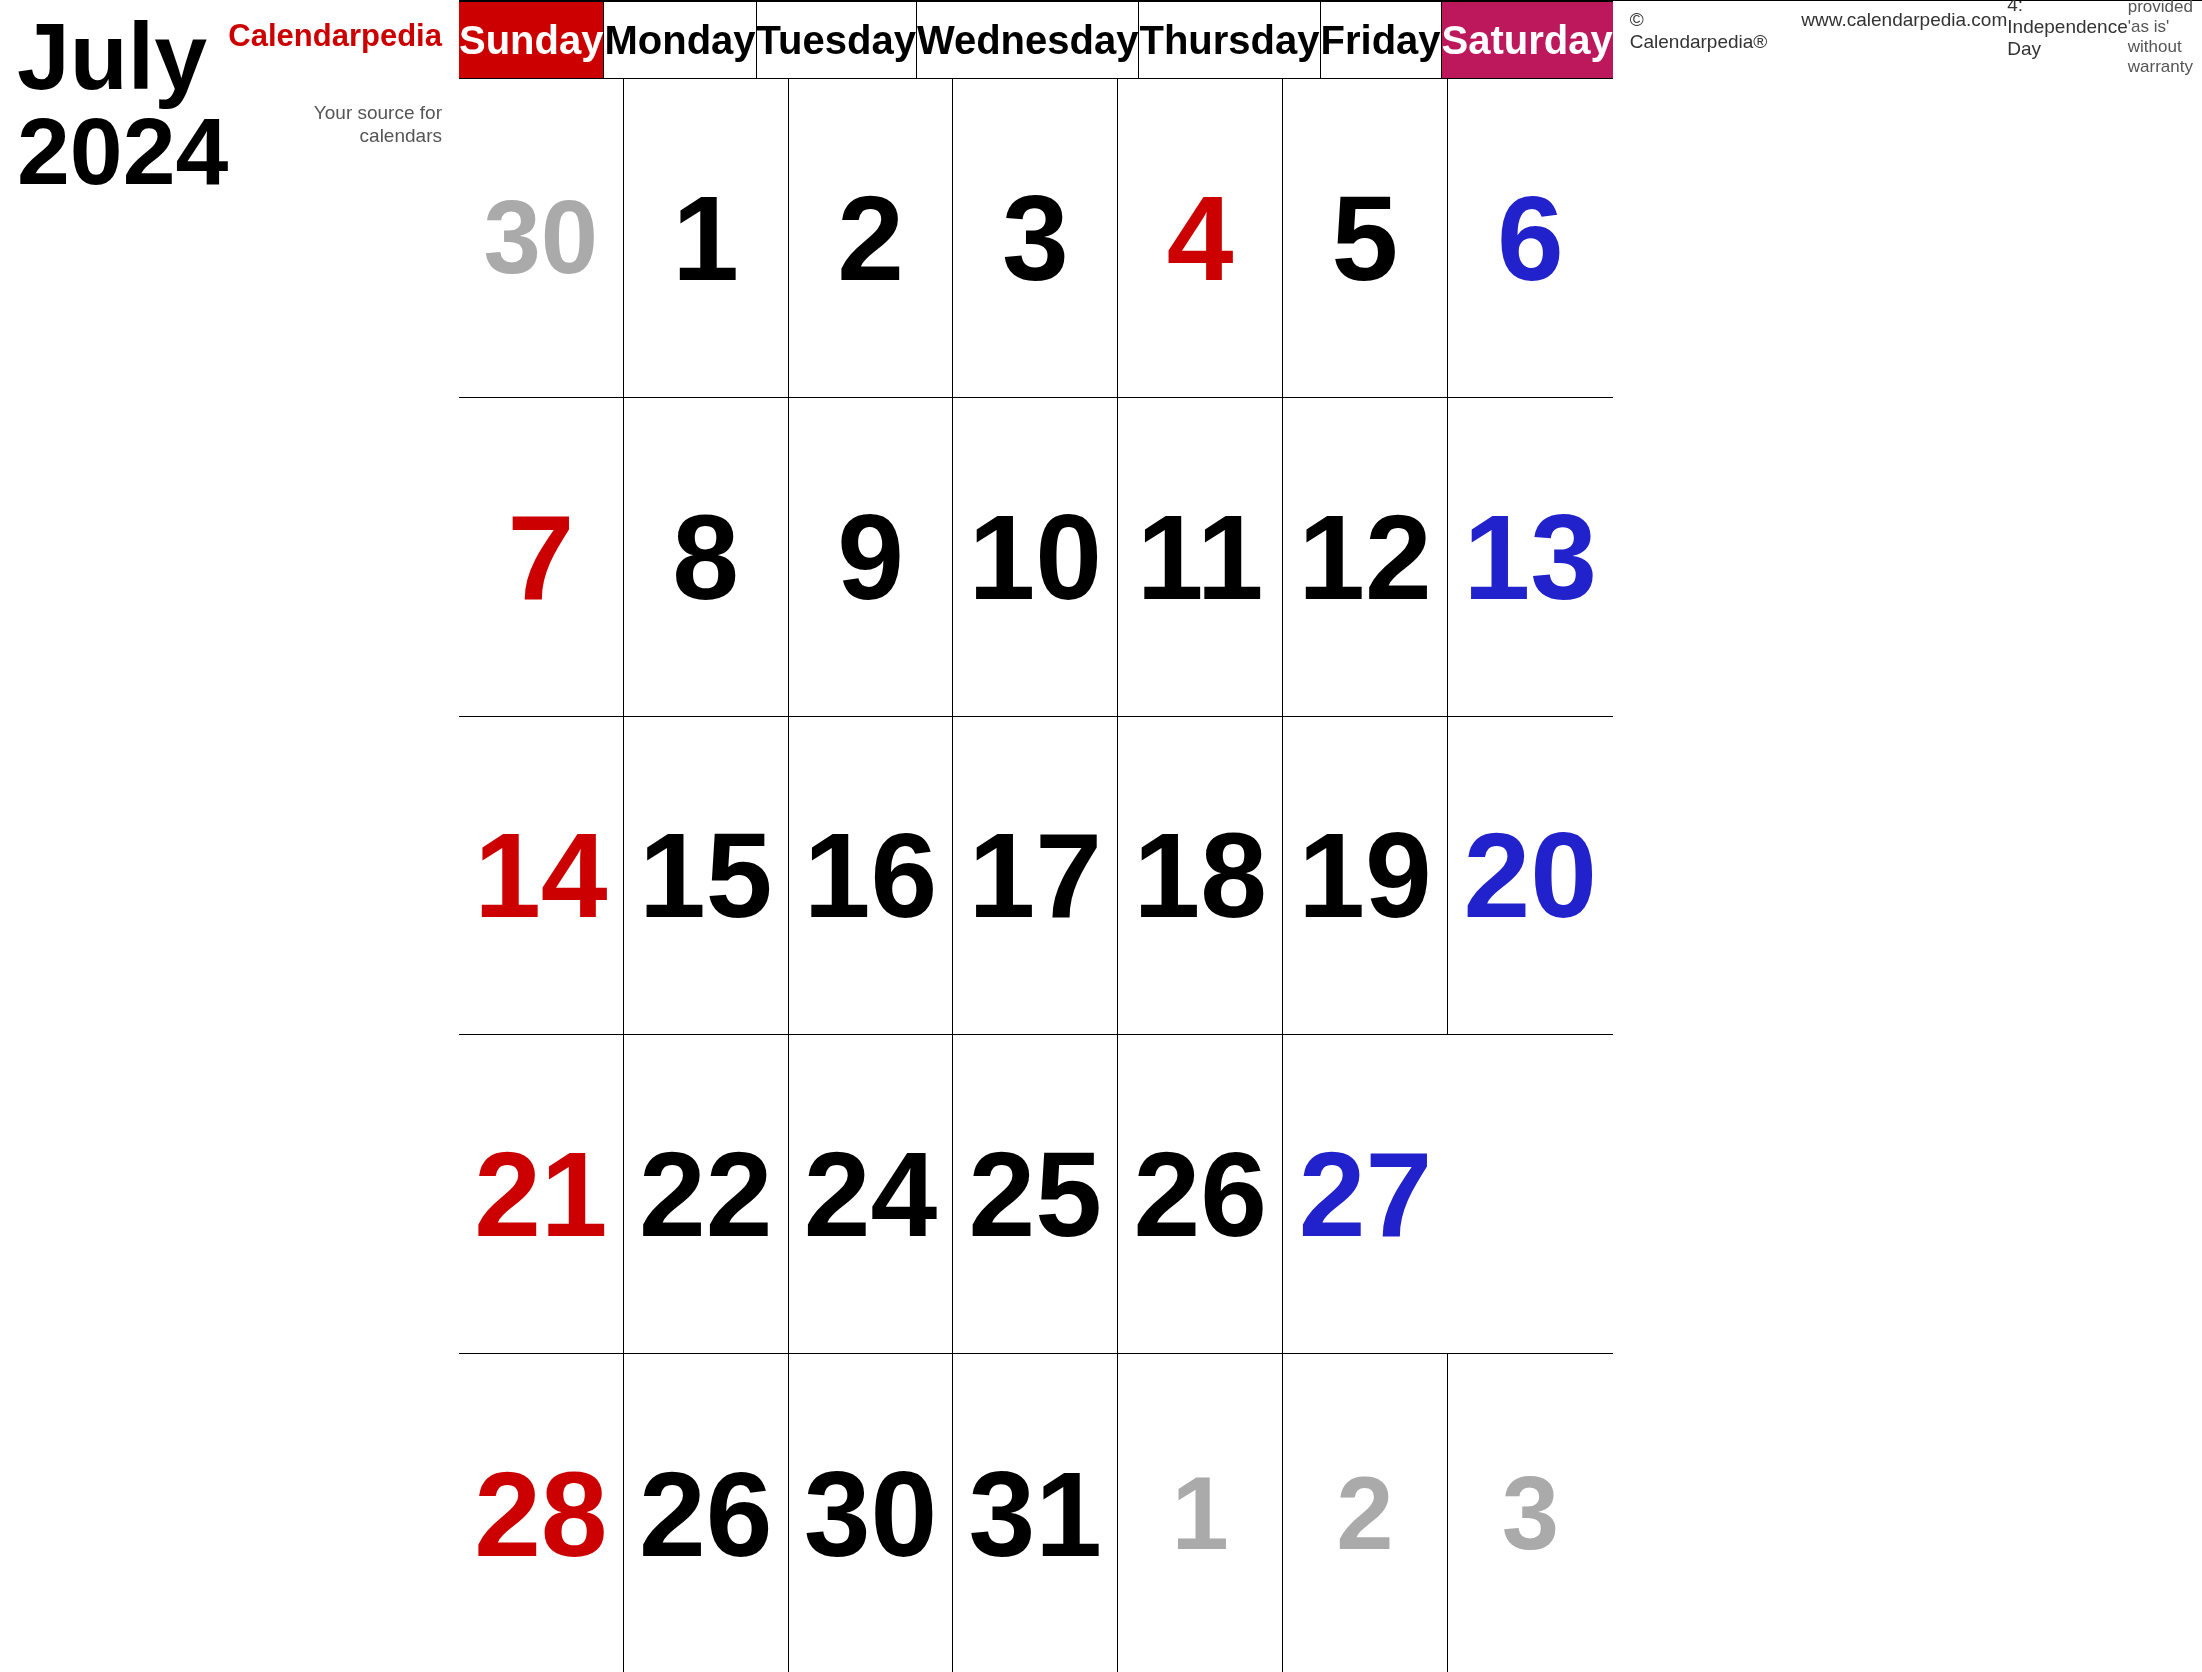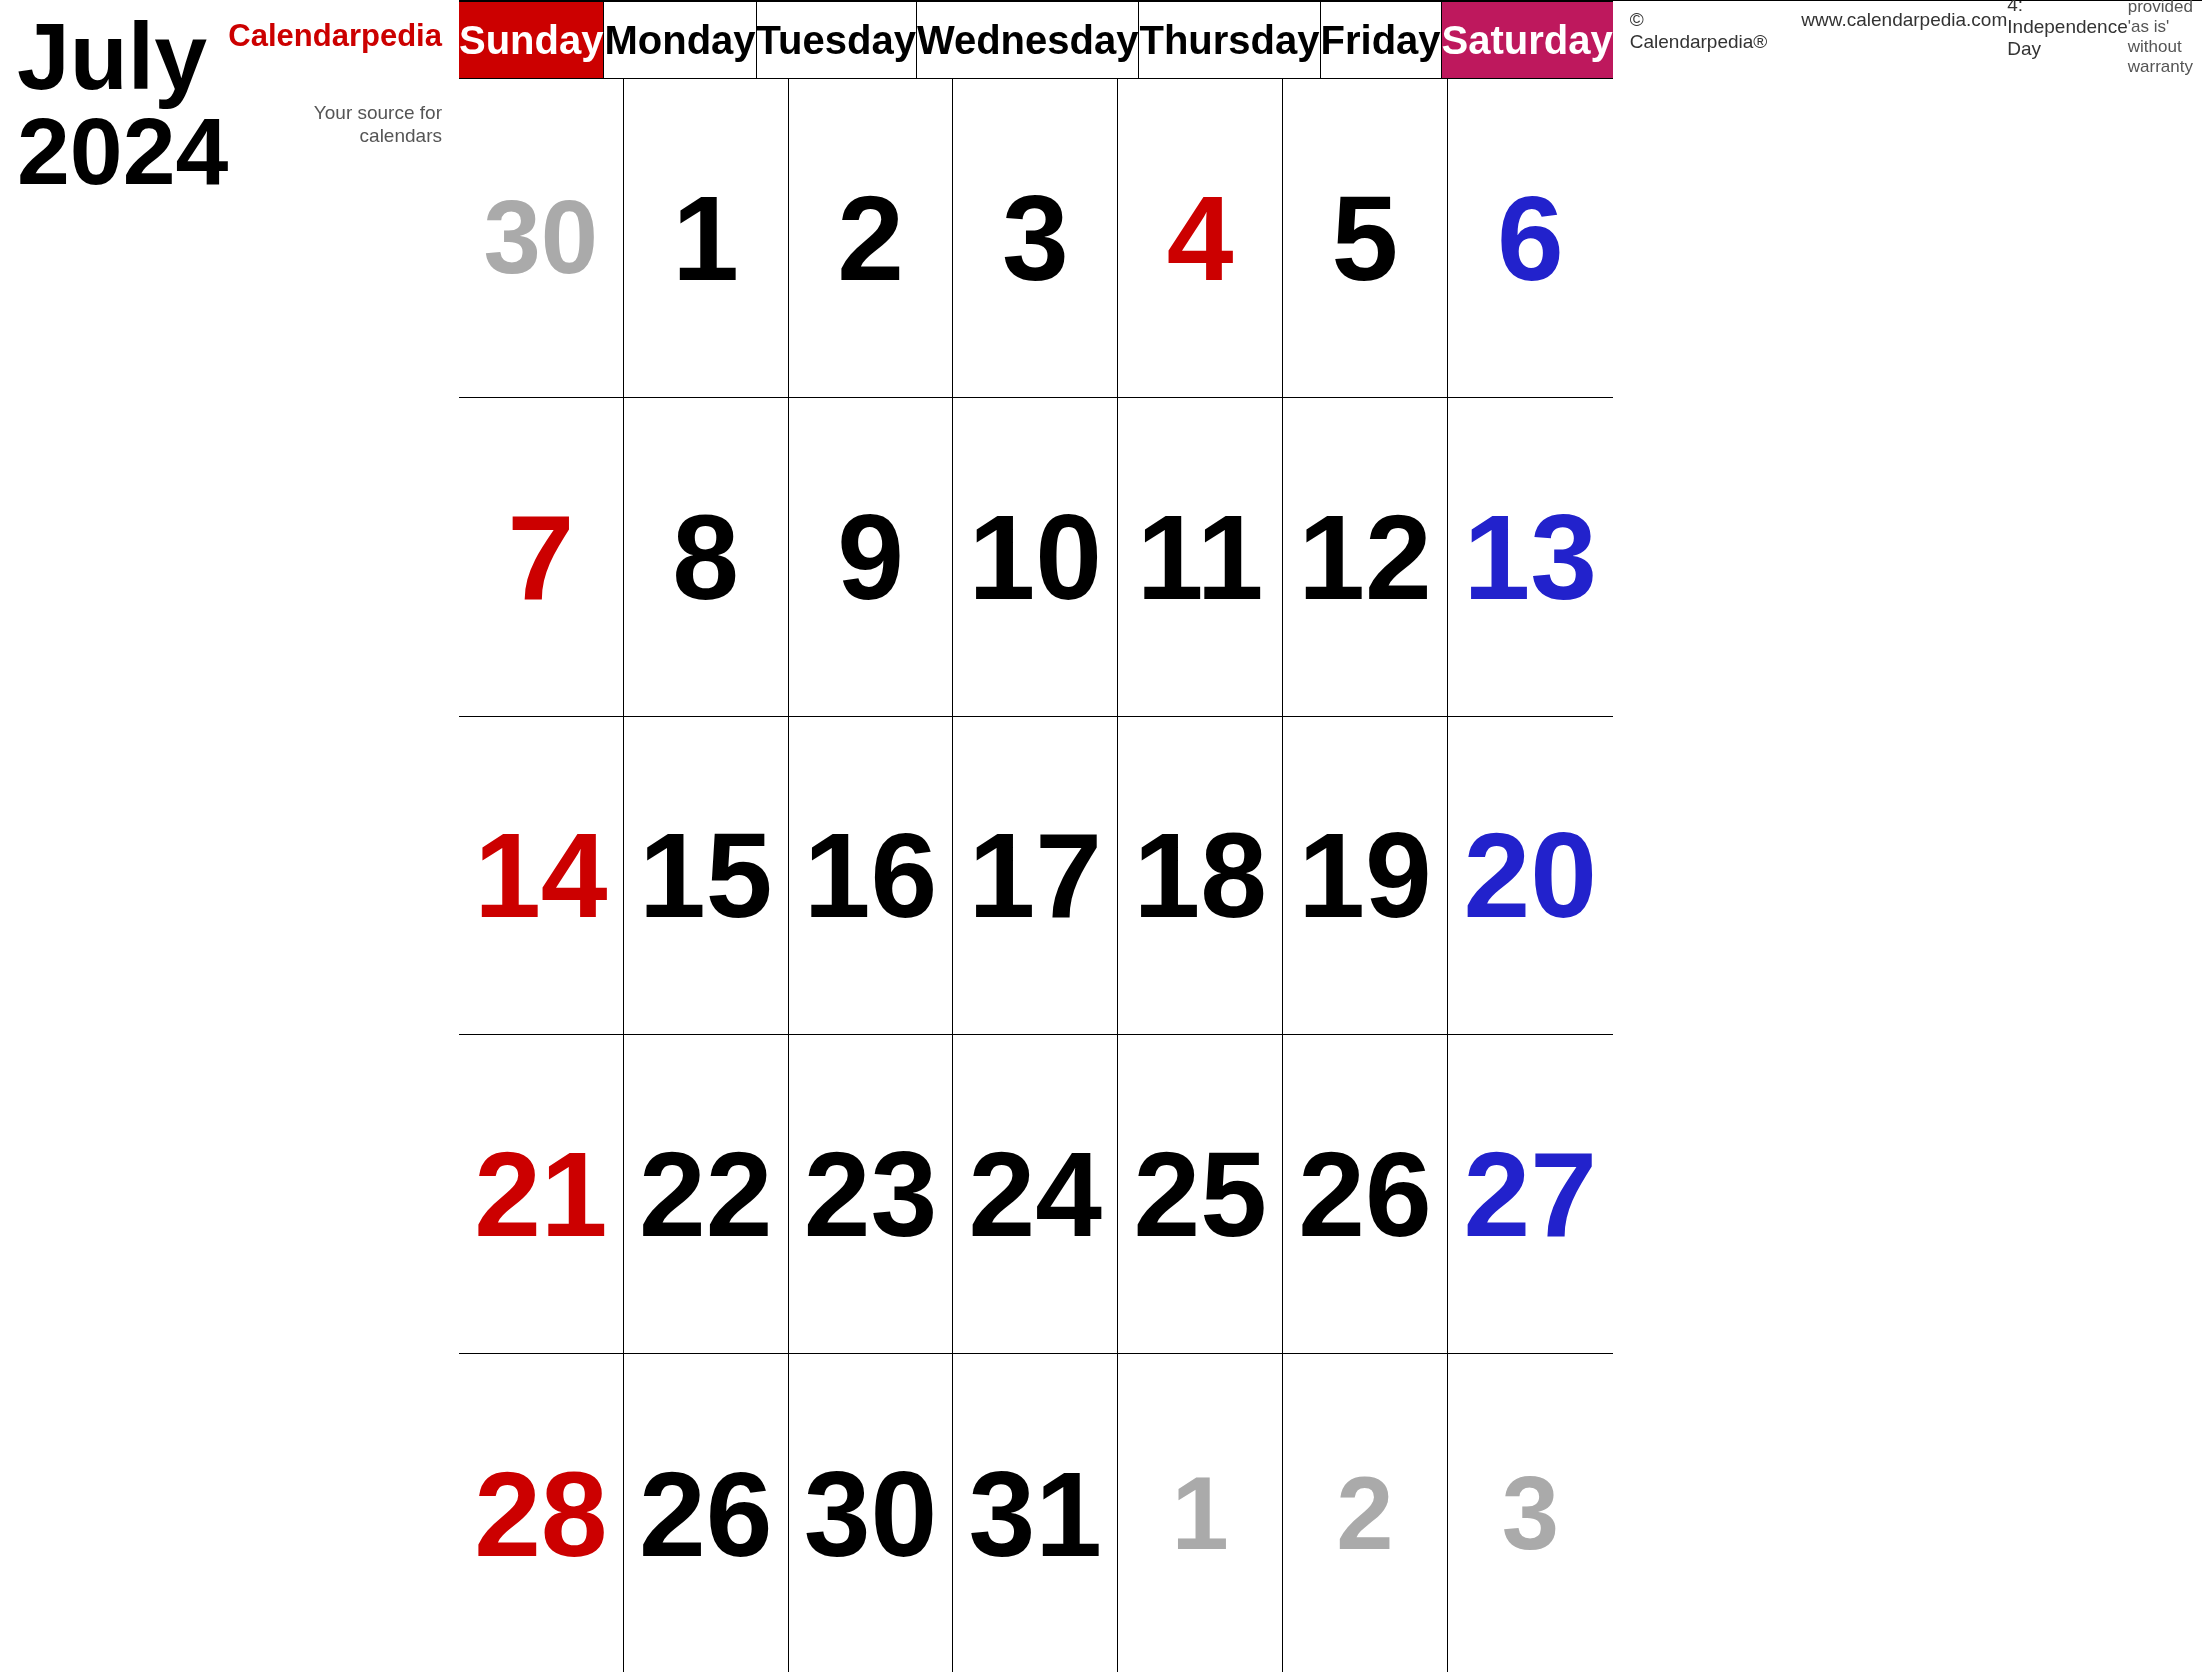--- a/index.html
+++ b/index.html
@@ -275,23 +275,20 @@
       </div>
 
       <div class="calendar-week">
         <div class="calendar-cell">
           <span class="day-number sunday-color">21</span>
         </div>
         <div class="calendar-cell">
           <span class="day-number">22</span>
         </div>
         <div class="calendar-cell">
-          <span class="day-number">23</span>
-        </div>
-        <div class="calendar-cell">
           <span class="day-number">24</span>
         </div>
         <div class="calendar-cell">
           <span class="day-number">25</span>
         </div>
         <div class="calendar-cell">
           <span class="day-number">26</span>
         </div>
         <div class="calendar-cell">
           <span class="day-number saturday-color">27</span>

